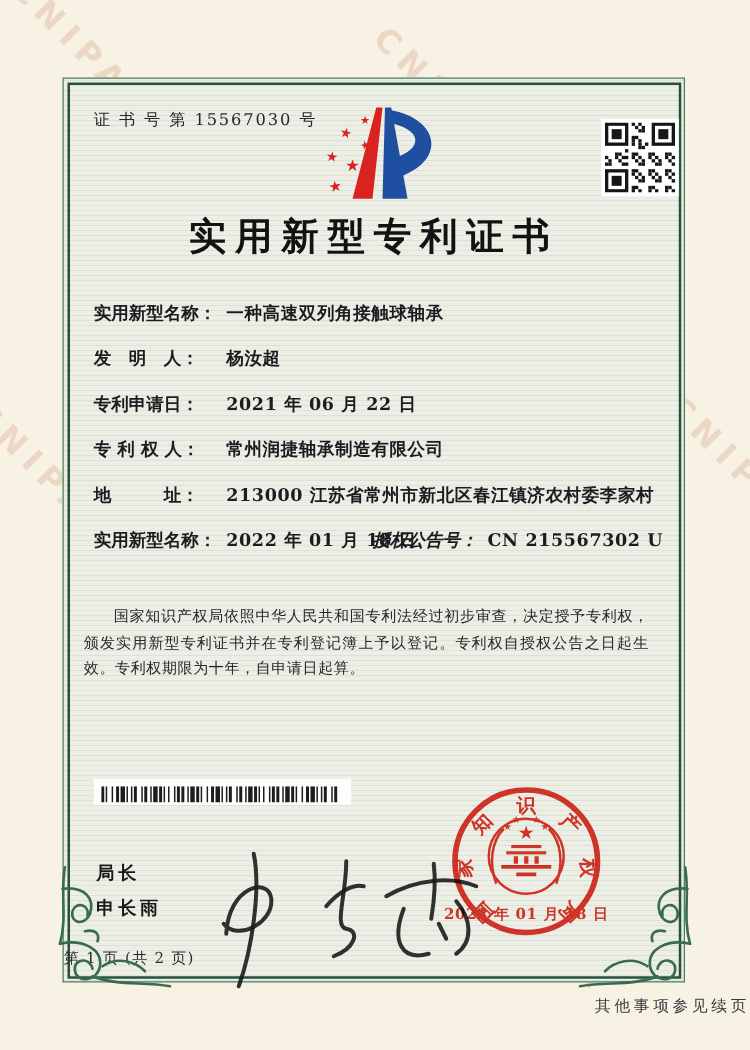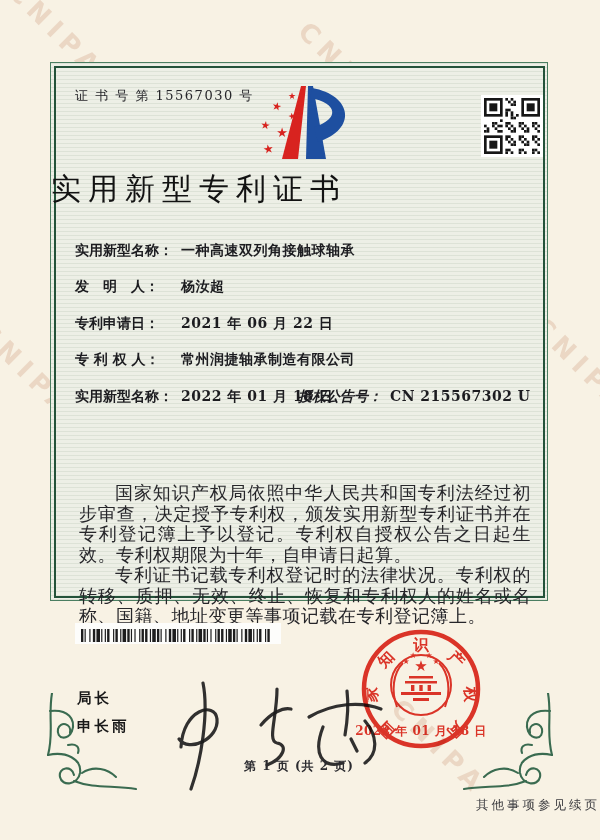--- a/index.html
+++ b/index.html
@@ -15,21 +15,21 @@
   .wm{
     position:absolute;
     font-family:"DejaVu Sans","Liberation Sans",sans-serif;
     font-weight:700;font-size:26px;letter-spacing:7px;
     color:rgba(214,172,144,0.38);
     transform:rotate(45deg);
     pointer-events:none;white-space:nowrap;
   }
   
   .frame{
-    position:absolute;left:50px;top:62px;width:498px;height:539px;
+    position:absolute;left:50px;top:62px;width:498px;height:724px;
     border:1.5px solid #4b7e61;
     background:#edefe6;
     background-image:repeating-linear-gradient(0deg,rgba(140,162,138,0.17) 0 1px,transparent 1px 4px);
     box-sizing:border-box;
   }
   .frame-inner-line{
     position:absolute;inset:2.5px;border:2px solid #24523a;pointer-events:none;
   }
   .cert-no{
     position:absolute;left:24px;top:24px;
@@ -37,32 +37,32 @@
   }
   .logo{position:absolute;left:203px;top:18px;width:112px;height:82px;}
   .logo .star{fill:#d8231f;}
   .qr-box{
     position:absolute;left:430px;top:32px;width:62px;height:62px;
     background:#fff;display:flex;align-items:center;justify-content:center;
   }
   .qr-box svg{width:56px;height:56px;}
   .title{
     position:absolute;left:0;top:106px;width:100%;
-    font-size:30px;font-weight:400;letter-spacing:7px;
+    text-align:center;font-size:30px;font-weight:700;letter-spacing:7px;
     color:#121212;
   }
   .rows{position:absolute;left:24px;top:179px;width:460px;}
   .row{position:relative;height:36.4px;font-size:14px;font-weight:700;color:#1c1c20;white-space:nowrap;}
   .flabel{display:inline-block;width:106px;}
   .fvalue{letter-spacing:0.5px;}
   .pair2{position:absolute;left:223px;top:0;}
   .pair2 .flabel{width:92px;font-style:italic;}
   .body-text{
-    position:absolute;left:28px;top:420px;width:452px;
-    font-size:18px;line-height:20.5px;color:#26262a;
+    position:absolute;left:16px;top:420px;width:452px;
+    font-size:12px;line-height:20.5px;color:#26262a;
     text-align:justify;
   }
   .body-text p{margin:0;text-indent:2em;letter-spacing:0.5px;}
   .barcode-box{
     position:absolute;left:24px;top:560px;width:206px;height:21px;
     background:#fdfdfb;padding:4px 6px;box-sizing:border-box;
   }
   .officer{
     position:absolute;left:26px;top:626px;
     font-family:Liberation Serif, serif;
@@ -82,22 +82,22 @@
   .seal .star{fill:#e02a1e;text-anchor:middle;font-size:15px;}
   .seal .sm{font-size:8px;}
   .seal-org text{
     font-size:15.5px;font-weight:700;text-anchor:middle;fill:#e02a1e;
     font-family:"DejaVu Serif","Liberation Serif",serif;
   }
   .seal-date{
     font-size:12px;font-weight:700;text-anchor:middle;fill:#e02a1e;letter-spacing:0.5px;
   }
   .page-info{
-    position:absolute;left:0;top:695px;width:100%;text-align:center;
-    font-size:12px;letter-spacing:1px;color:#2b2b2f;font-weight:bold;
+    position:absolute;left:0;top:695px;width:100%;
+    font-size:12px;letter-spacing:1px;color:#2b2b2f;
   }
   .flourish{position:absolute;width:100px;height:100px;}
   .flourish path{fill:none;stroke:#3a6b50;stroke-width:2.1;stroke-linecap:round;}
   .flourish.left{left:-13px;top:630px;}
   .flourish.right{left:411px;top:630px;transform:scaleX(-1);}
   .continuation{
     position:absolute;left:0;top:797px;width:100%;text-align:right;
     font-size:12.5px;letter-spacing:3px;color:#3a3a3e;
   }
   .bc-svg rect{fill:#1d1d1d;}
@@ -242,30 +242,32 @@
       <div class="row">
         <span class="flabel">发　明　人：</span><span class="fvalue">杨汝超</span>
       </div>
       <div class="row">
         <span class="flabel">专利申请日：</span><span class="fvalue">2021 年 06 月 22 日</span>
       </div>
       <div class="row">
         <span class="flabel">专 利 权 人：</span><span class="fvalue">常州润捷轴承制造有限公司</span>
       </div>
       <div class="row">
+        <span class="flabel">地　　　址：</span><span class="fvalue">213000 江苏省常州市新北区春江镇济农村委李家村</span>
+      </div>
+      <div class="row">
         <span class="flabel">实用新型名称：</span><span class="fvalue">2022 年 01 月 18 日</span>
         <span class="pair2">
           <span class="flabel">授权公告号：</span><span class="fvalue">CN 215567302 U</span>
         </span>
       </div>
     </div>
 
     <div class="body-text">
       <p>国家知识产权局依照中华人民共和国专利法经过初步审查，决定授予专利权，颁发实用新型专利证书并在专利登记簿上予以登记。专利权自授权公告之日起生效。专利权期限为十年，自申请日起算。</p>
-      <p>专利证书记载专利权登记时的法律状况。专利权的转移、质押、无效、终止、恢复和专利权人的姓名或名称、国籍、地址变更等事项记载在专利登记簿上。</p>
     </div>
 
     <div class="barcode-box">
       <svg class="bc-svg" viewBox="0 0 186 13" width="192" height="13" preserveAspectRatio="none">
           <g id="bc-g">
             <rect x="0" y="0" width="2.3" height="13"></rect>
             <rect x="3.4499999999999997" y="0" width="1.15" height="13"></rect>
             <rect x="8.049999999999999" y="0" width="1.15" height="13"></rect>
             <rect x="11.5" y="0" width="2.3" height="13"></rect>
             <rect x="14.950000000000001" y="0" width="3.4499999999999997" height="13"></rect>

